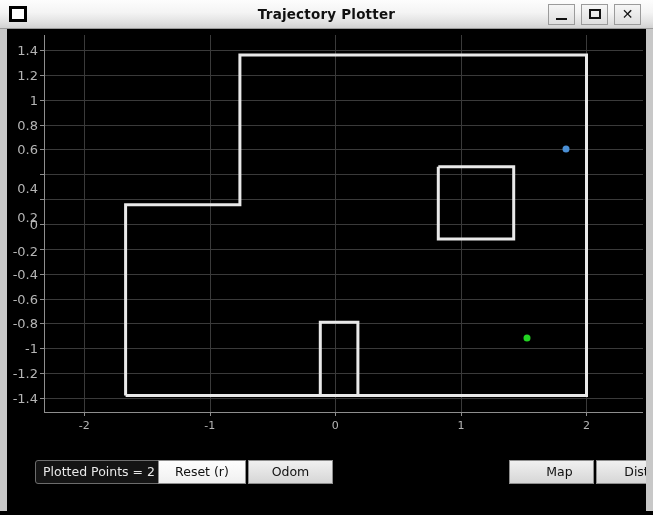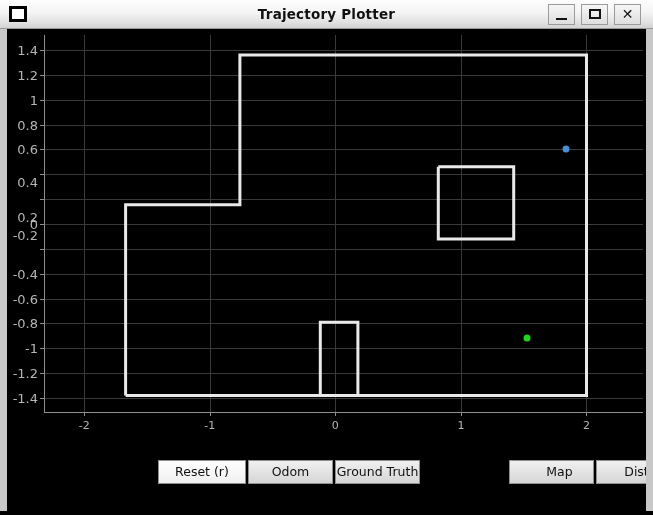--- a/index.html
+++ b/index.html
@@ -222,27 +222,27 @@
           <div class="tick-y" style="top: 14.9211px;">1.4</div>
           <div class="tickmark-y" style="top: 40px;"></div>
           <div class="tick-y" style="top: 39.7895px;">1.2</div>
           <div class="tickmark-y" style="top: 65px;"></div>
           <div class="tick-y" style="top: 64.6579px;">1</div>
           <div class="tickmark-y" style="top: 90px;"></div>
           <div class="tick-y" style="top: 89.5263px;">0.8</div>
           <div class="tickmark-y" style="top: 114px;"></div>
           <div class="tick-y" style="top: 114.395px;">0.6</div>
           <div class="tickmark-y" style="top: 139px;"></div>
-          <div class="tick-y" style="top: 147px;">0.4</div>
+          <div class="tick-y" style="top: 153px;">0.4</div>
           <div class="tickmark-y" style="top: 164px;"></div>
           <div class="tick-y" style="top: 164.132px; margin-top: 18px;">0.2</div>
           <div class="tickmark-y" style="top: 189px;"></div>
           <div class="tick-y" style="top: 189px;">0</div>
           <div class="tickmark-y" style="top: 214px;"></div>
-          <div class="tick-y" style="top: 200px;">-0.2</div>
+          <div class="tick-y" style="top: 216px;">-0.2</div>
           <div class="tickmark-y" style="top: 239px;"></div>
           <div class="tick-y" style="top: 238.737px;">-0.4</div>
           <div class="tickmark-y" style="top: 264px;"></div>
           <div class="tick-y" style="top: 263.605px;">-0.6</div>
           <div class="tickmark-y" style="top: 288px;"></div>
           <div class="tick-y" style="top: 288.474px;">-0.8</div>
           <div class="tickmark-y" style="top: 313px;"></div>
           <div class="tick-y" style="top: 313.342px;">-1</div>
           <div class="tickmark-y" style="top: 338px;"></div>
           <div class="tick-y" style="top: 338.211px;">-1.2</div>
@@ -264,21 +264,21 @@
           <polyline points="394.3,131.8 469.7,131.8 469.7,203.9 394.3,203.9 394.3,131.8" fill="none" stroke="#e9e9e9" stroke-width="3" stroke-linejoin="miter"></polyline>
           <polyline points="276.3,360.6 276.3,287.2 313.9,287.2 313.9,360.6" fill="none" stroke="#e9e9e9" stroke-width="3" stroke-linejoin="miter"></polyline>
         </svg>
       <div id="point-layer">
           <div class="point" style="left: 522.398px; top: 114.395px; background: rgb(74, 143, 212);"></div>
           <div class="point" style="left: 483.47px; top: 303.395px; background: rgb(34, 212, 34);"></div>
         </div>
     </div>
 
     <div id="toolbar">
+      <div class="tb-item" id="lbl-points" style="left:28px;">Plotted Points = 2</div>
     <div class="tb-item tb-btn light" style="left: 151px; width: 88px;">Reset (r)</div>
         <div class="tb-item tb-btn" style="left: 241px; width: 85px;">Odom</div>
-        <div class="tb-item tb-btn" style="left: 328px; width: 85px;">Ground Truth</div>
         <div class="tb-item tb-btn" style="left: 502px; width: 85px; padding-left: 16px;">Map</div>
         <div class="tb-item tb-btn" style="left: 589px; width: 85px;">Dist.</div>
       </div>
 
   </div>
 </div>
 
 </body></html>

